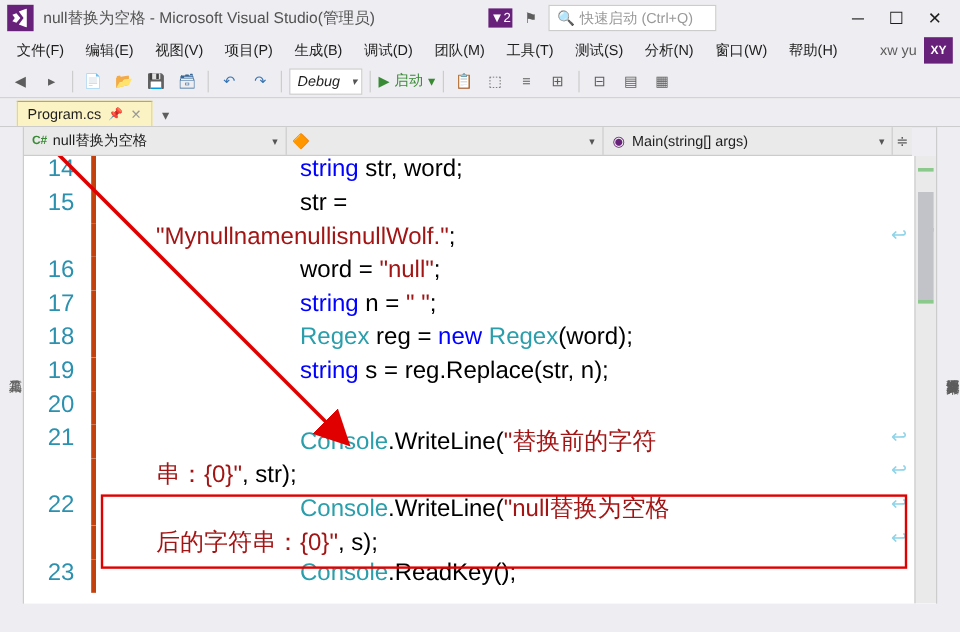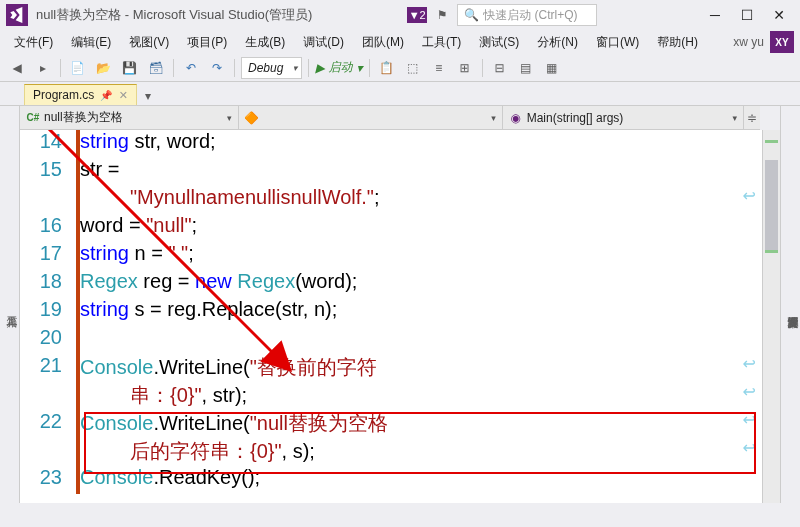--- a/index.html
+++ b/index.html
@@ -22,25 +22,25 @@
 .menuitem { padding: 2px 8px; font-size: 12px; color: #1e1e1e; }
 .menubar-right { margin-left: auto; display: flex; align-items: center; gap: 6px; }
 .userbadge { background: #68217a; color: #fff; width: 24px; height: 22px; display: flex; align-items: center; justify-content: center; font-size: 10px; font-weight: bold; }
 
 
 .toolbar { height: 28px; background: #eeeef2; border-bottom: 1px solid #ccc; display: flex; align-items: center; padding: 0 6px; gap: 4px; }
 .tbtn { width: 22px; height: 22px; display: flex; align-items: center; justify-content: center; color: #5d5d5d; }
 .tsep { width: 1px; height: 18px; background: #ccc; margin: 0 2px; }
 .tcombo { border: 1px solid #ccc; background: #fff; height: 22px; padding: 0 18px 0 6px; font-size: 12px; display: flex; align-items: center; position: relative; font-style: italic; }
 .tcombo::after { content: "▾"; position: absolute; right: 4px; font-size: 9px; color: #555; }
-.tstart { color: #388a34; display: flex; align-items: center; gap: 4px; font-size: 12px; font-style: italic; }
+.tstart { color: #388a34; display: flex; align-items: center; gap: 4px; font-size: 12px; }
 .tstart::before { content: "▶"; color: #388a34; }
 
 
-.tabstrip { height: 24px; background: #eeeef2; display: flex; align-items: flex-end; padding-left: 24px; border-bottom: 1px solid #ccc; }
+.tabstrip { height: 24px; background: #eeeef2; display: flex; align-items: flex-end; padding-left: 14px; border-bottom: 1px solid #ccc; }
 .tab { background: #fcf3c4; border-top: 1px solid #c9a830; border-left: 1px solid #e5d68a; border-right: 1px solid #e5d68a; padding: 3px 8px; font-size: 12px; display: flex; align-items: center; gap: 6px; }
 .tab .close { color: #999; font-size: 11px; cursor: pointer; }
 .tab .pin { color: #5d5d5d; font-size: 10px; }
 .tabchev { margin-left: 4px; color: #5d5d5d; padding: 2px 4px; }
 
 
 .navbar { height: 24px; background: #eaeaea; border-bottom: 1px solid #ccc; display: flex; width: calc(100% - 20px); }
 .navcombo { flex: 1; border-right: 1px solid #ccc; display: flex; align-items: center; padding: 0 6px; font-size: 12px; color: #1e1e1e; gap: 4px; position: relative; }
 .navcombo::after { content: "▾"; position: absolute; right: 6px; font-size: 9px; color: #555; }
 .navicon { width: 14px; height: 14px; display: inline-flex; align-items: center; justify-content: center; }
@@ -49,21 +49,21 @@
 
 .editor-wrap { display: flex; height: calc(100% - 30px - 24px - 28px - 24px - 24px); position: relative; }
 .leftgutter { width: 20px; background: #eeeef2; border-right: 1px solid #ccc; writing-mode: vertical-rl; text-align: center; padding-top: 6px; font-size: 11px; color: #5d5d5d; }
 .editor { flex: 1; background: #fff; position: relative; overflow: hidden; }
 .rightgutter { width: 20px; background: #eeeef2; border-left: 1px solid #ccc; writing-mode: vertical-rl; text-align: center; padding-top: 6px; font-size: 11px; color: #5d5d5d; display: flex; flex-direction: column; gap: 12px; }
 .rightgutter span { white-space: nowrap; }
 
 .code { font-family: Consolas, "Courier New", monospace; font-size: 20px; white-space: pre; }
 .code-line { display: flex; min-height: 28px; }
 .lineno { width: 60px; text-align: right; padding-right: 14px; color: #2b91af; background: #fff; border-right: 4px solid #c2410c; user-select: none; }
-.linetxt { flex: 1; color: #000; }
+.linetxt { padding-left: 170px; flex: 1; color: #000; }
 
 
 .kw { color: #0000ff; }
 .type { color: #2b9eab; }
 .str { color: #a31515; }
 .wrap-glyph { color: #8fd4e8; font-size: 16px; position: absolute; right: 24px; }
 
 
 .redbox { position: absolute; border: 2px solid #e00000; pointer-events: none; }
 .arrow { position: absolute; pointer-events: none; }

